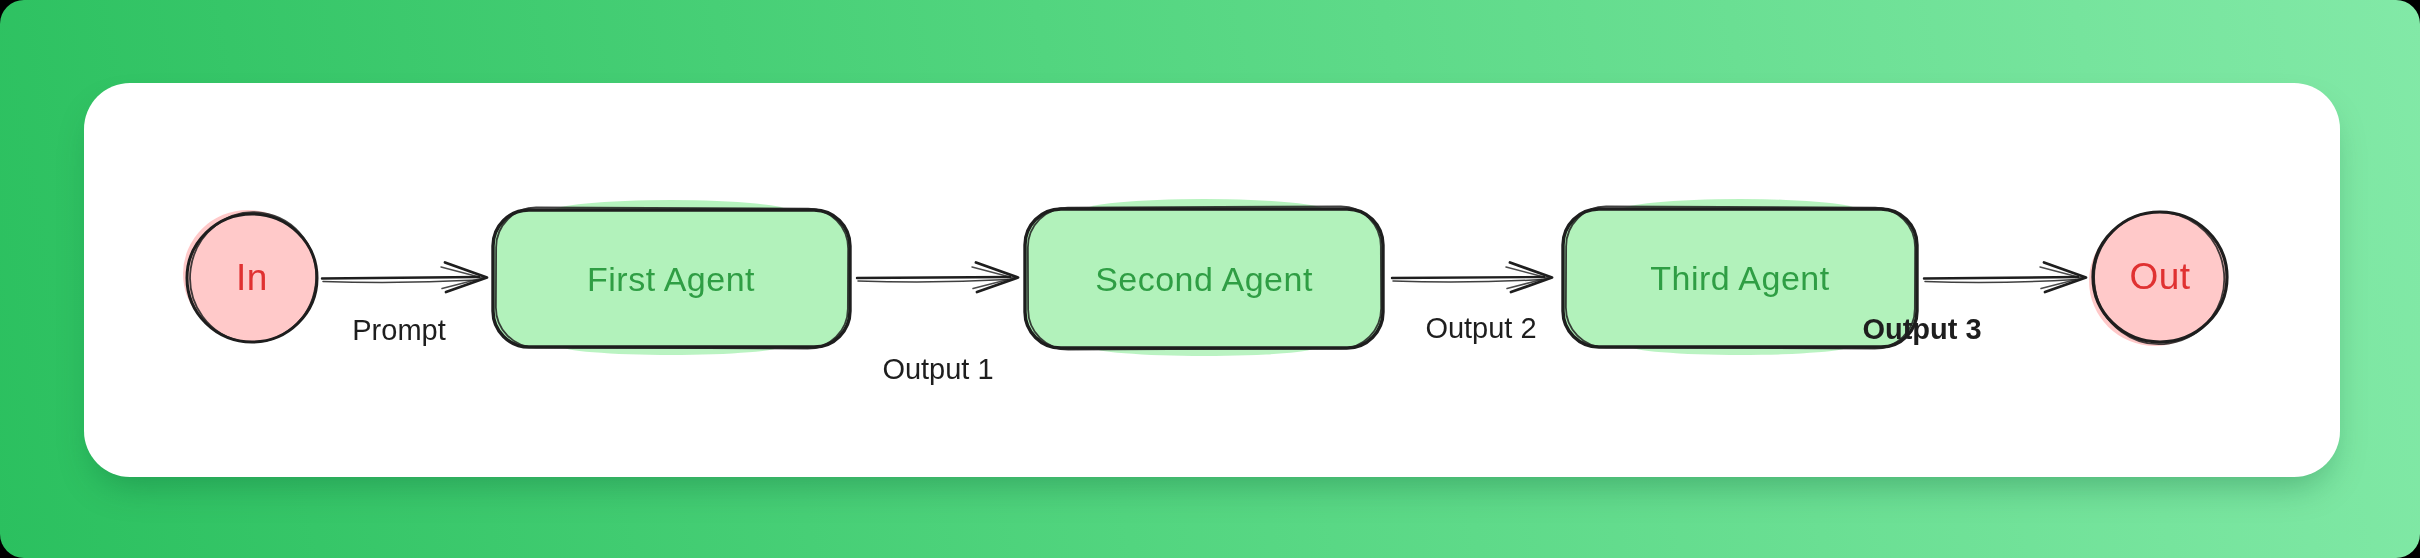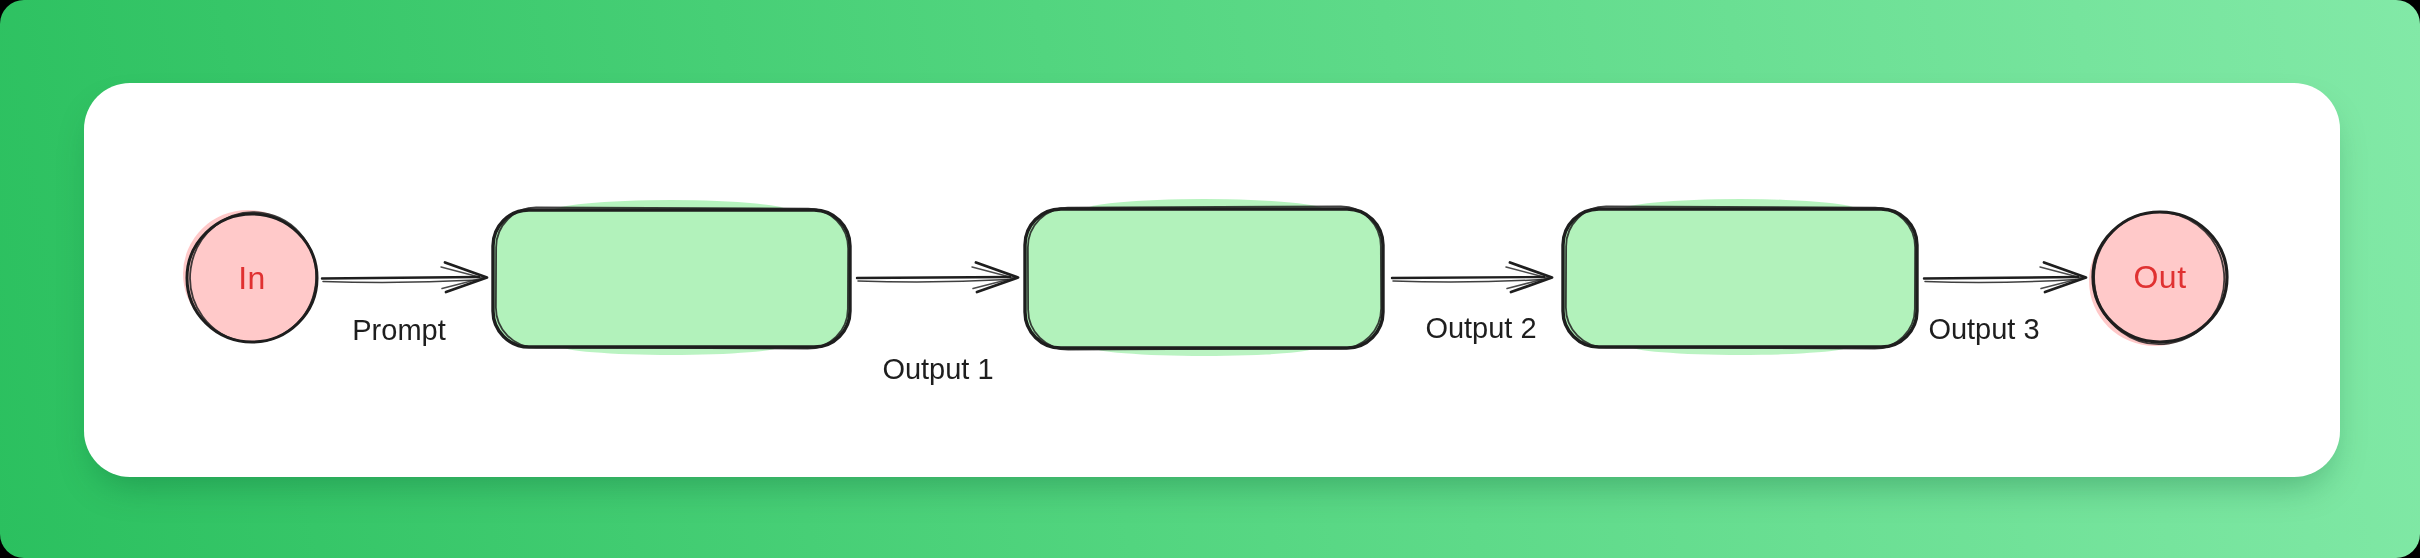--- a/index.html
+++ b/index.html
@@ -17,34 +17,34 @@
     position:absolute;left:84px;top:83px;width:2256px;height:394px;
     background:#ffffff;border-radius:46px;
     box-shadow:0 18px 34px -10px rgba(10,90,50,.35);
   }
   svg.canvas{position:absolute;left:0;top:0;width:2420px;height:558px;}
   .node-label{
     position:absolute;transform:translate(-50%,-50%);
     font-size:34px;font-weight:500;color:#2f9e44;
     white-space:nowrap;letter-spacing:.5px;
   }
-  .node-label.pink{color:#e03131;font-size:32px;}
+  .node-label.pink{color:#e03131;font-size:37px;}
   .edge-label{
     position:absolute;transform:translate(-50%,-50%);
     font-size:29px;font-weight:500;color:#1e1e1e;white-space:nowrap;
   }
   .lbl-in{left:252px;top:278px;}
   .lbl-first{left:671px;top:279px;}
   .lbl-second{left:1204px;top:279px;}
   .lbl-third{left:1740px;top:278px;}
   .lbl-out{left:2160px;top:277px;text-align:right;}
   .lbl-e1{left:399px;top:330px;text-align:right;}
   .lbl-e2{left:938px;top:330px;margin-top:39px;}
   .lbl-e3{left:1465px;top:328px;margin-left:16px;}
-  .lbl-e4{left:1984px;top:329px;}
+  .lbl-e4{left:1922px;top:329px;font-weight:bold;}
 </style>
 </head>
 <body>
 
 <div class="screen">
   <div class="card"></div>
 
   <svg class="canvas" viewBox="0 0 2420 558" fill="none" stroke-linecap="round" stroke-linejoin="round">
 
     <g>
@@ -103,19 +103,22 @@
     </g>
 
     <g>
       <ellipse cx="2155" cy="281" rx="66" ry="65" fill="#ffc9c9" stroke="none"></ellipse>
       <ellipse cx="2160" cy="277" rx="67" ry="65" fill="#ffc9c9" stroke="#1e1e1e" stroke-width="3.2"></ellipse>
       <ellipse cx="2159" cy="278" rx="65" ry="66" fill="none" stroke="#1e1e1e" stroke-width="1.8" transform="rotate(-9 2160 277)" opacity=".85"></ellipse>
     </g>
   </svg>
 
   <div class="node-label pink lbl-in">In</div>
+  <div class="node-label lbl-first">First Agent</div>
+  <div class="node-label lbl-second">Second Agent</div>
+  <div class="node-label lbl-third">Third Agent</div>
   <div class="node-label pink lbl-out">Out</div>
 
   <div class="edge-label lbl-e1">Prompt</div>
   <div class="edge-label lbl-e2">Output 1</div>
   <div class="edge-label lbl-e3">Output 2</div>
   <div class="edge-label lbl-e4">Output 3</div>
 </div>
 
 </body></html>

